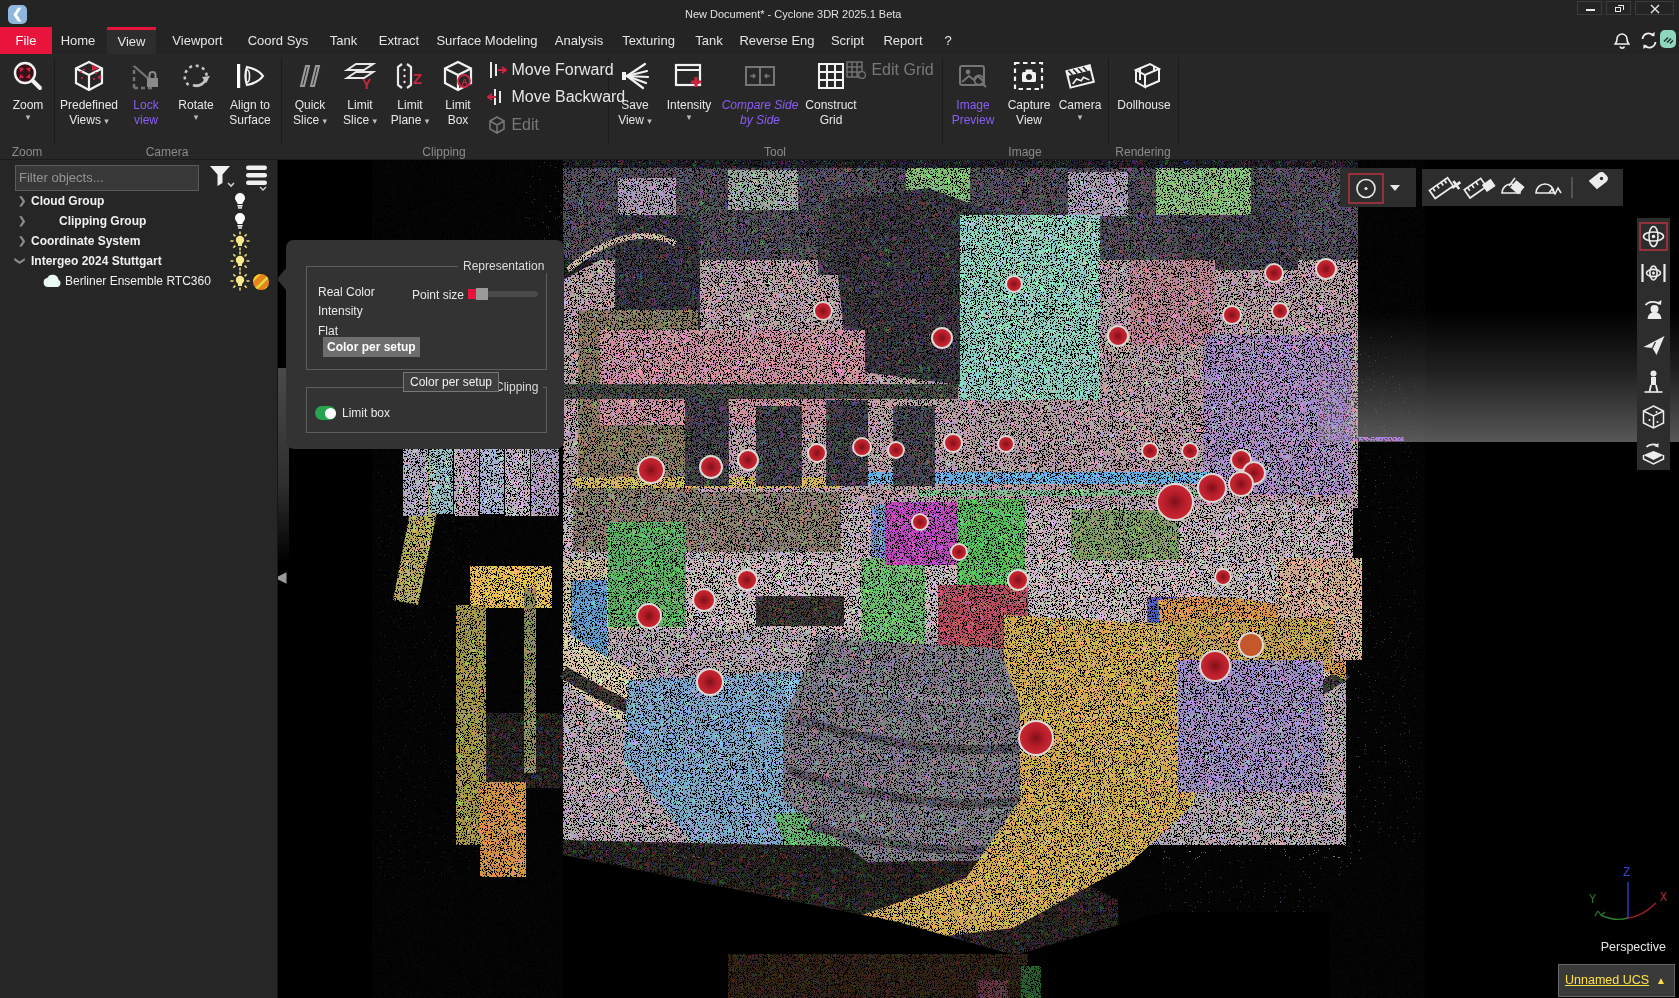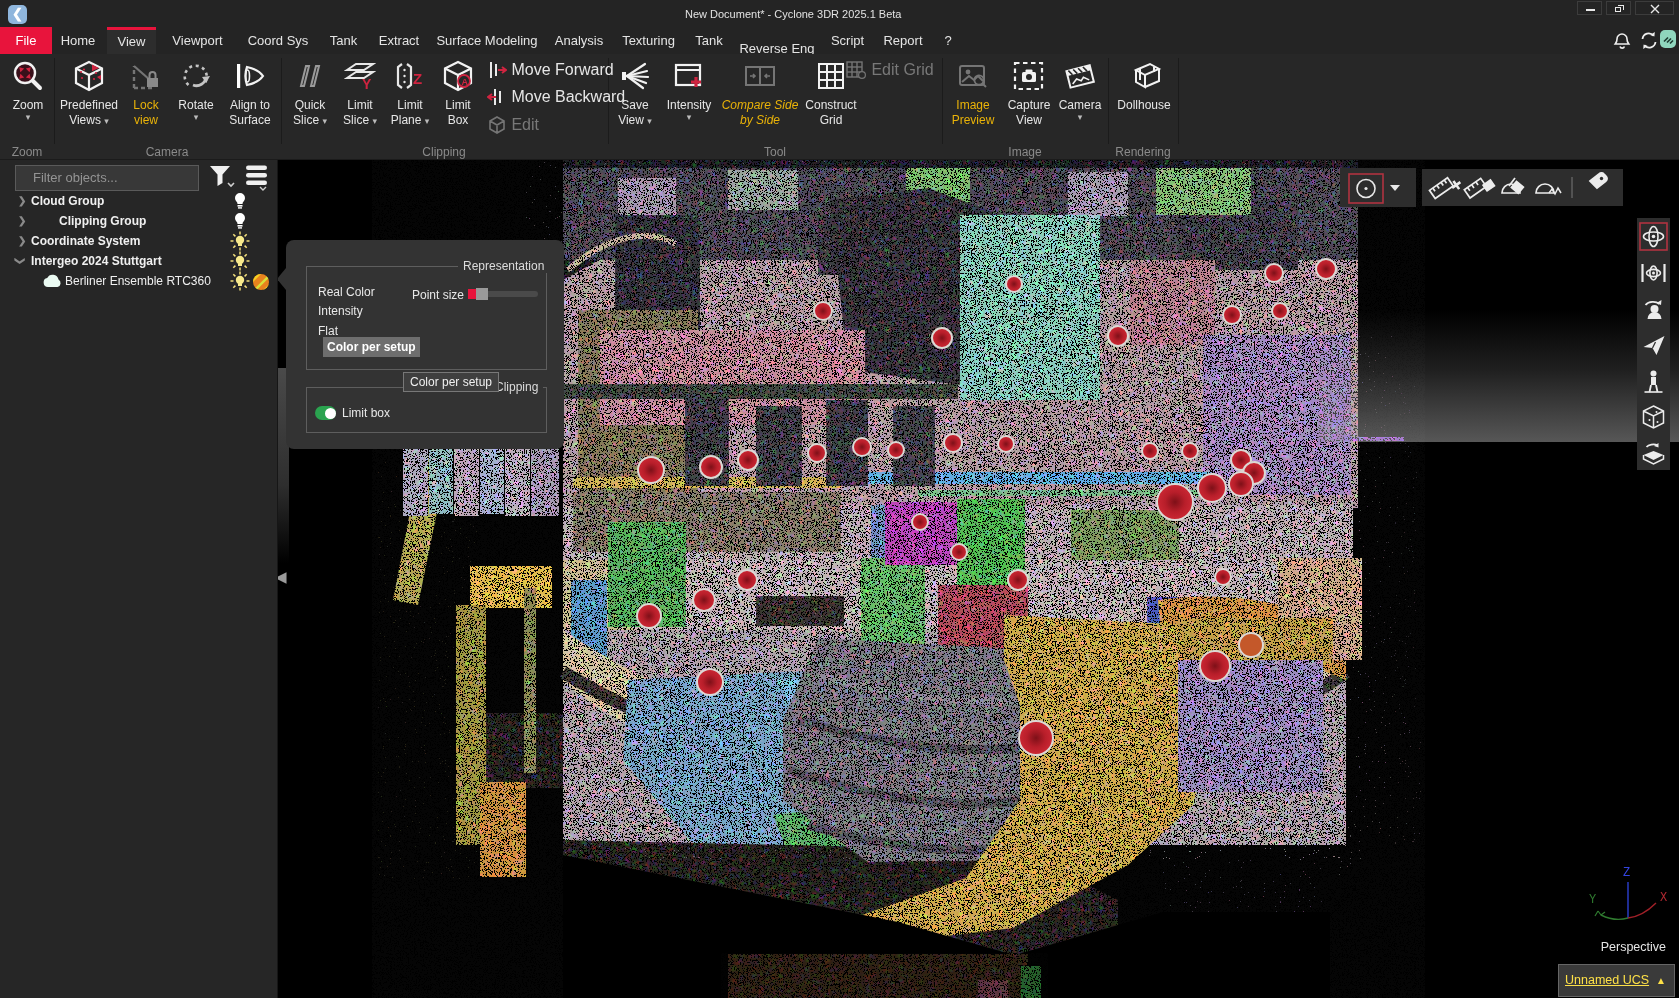--- a/index.html
+++ b/index.html
@@ -13,28 +13,28 @@
   
   #menubar { position:absolute; left:0; top:27px; width:1679px; height:27px; background:#242424; }
   .tab { position:absolute; top:0; height:27px; line-height:27px; color:#e4e4e4; font-size:13px; text-align:center; }
   #tab-file { left:0; width:52px; background:#e8143c; color:#fff; }
   #tab-view { background:#2d2d2d; border-top:3px solid #e8143c; line-height:24px; }
   
   #ribbon { position:absolute; left:0; top:54px; width:1679px; height:106px; background:#272727; border-bottom:1px solid #1b1b1b; }
   .rsep { position:absolute; top:4px; width:1px; height:86px; background:#1b1b1b; }
   .ritem { position:absolute; top:6px; text-align:center; color:#e6e6e6; font-size:12px; }
   .ritem .lbl { margin-top:3px; line-height:15px; }
-  .ritem.dis { color:#eab308; }
+  .ritem.dis { color:#8b5cf6; }
   .grplbl { position:absolute; top:91px; height:14px; font-size:12px; color:#8a8a8a; text-align:center; width:120px; }
   .caret { font-size:9px; color:#bbbbbb; line-height:8px; }
   .smallitem { position:absolute; height:22px; color:#e6e6e6; font-size:16px; line-height:22px; }
   .smallitem.dis { color:#787878; }
   
   #leftpanel { position:absolute; left:0; top:160px; width:278px; height:838px; background:#262626; border-right:1px solid #161616; }
-  #filterbox { position:absolute; left:15px; top:5px; width:184px; height:26px; background:#383838; border:1px solid #5a5a5a; color:#949494; font-size:13px; line-height:24px; padding-left:17px; }
+  #filterbox { position:absolute; left:15px; top:5px; width:184px; height:26px; background:#383838; border:1px solid #5a5a5a; color:#949494; font-size:13px; line-height:24px; padding-left:3px; }
   .trow { position:absolute; left:0; width:278px; height:20px; color:#f0f0f0; font-size:12px; font-weight:bold; line-height:20px; }
   .chev { position:absolute; left:18px; color:#8a8a8a; font-size:10px; font-weight:bold; }
   
   #viewport { position:absolute; left:278px; top:160px; width:1401px; height:838px; background:#000; overflow:hidden; }
   #cloudsvg { position:absolute; left:0; top:0; }
   
   #dlg { position:absolute; left:8px; top:80px; width:278px; height:209px; background:#333333; border-radius:8px; }
   #dlgarrow { position:absolute; left:0px; top:28px; width:0; height:0; border-top:11px solid transparent; border-bottom:11px solid transparent; border-right:9px solid #333333; }
   .grpbox { position:absolute; border:1px solid #5e5e5e; }
   .grptitle { position:absolute; background:#333333; color:#dcdcdc; font-size:12px; padding:0 5px; }
@@ -73,21 +73,21 @@
     <div class="tab" style="left:53px;  width:50px;">Home</div>
     <div class="tab" id="tab-view" style="left:107px; width:49px;">View</div>
     <div class="tab" style="left:160px; width:75px;">Viewport</div>
     <div class="tab" style="left:243px; width:70px;">Coord Sys</div>
     <div class="tab" style="left:321px; width:45px;">Tank</div>
     <div class="tab" style="left:374px; width:50px;">Extract</div>
     <div class="tab" style="left:432px; width:110px;">Surface Modeling</div>
     <div class="tab" style="left:550px; width:58px;">Analysis</div>
     <div class="tab" style="left:616px; width:65px;">Texturing</div>
     <div class="tab" style="left:689px; width:40px;">Tank</div>
-    <div class="tab" style="left:737px; width:80px;margin-top:8px;">Reverse Eng</div>
+    <div class="tab" style="left:737px; width:80px;">Reverse Eng</div>
     <div class="tab" style="left:825px; width:45px;">Script</div>
     <div class="tab" style="left:878px; width:50px;">Report</div>
     <div class="tab" style="left:938px; width:20px;">?</div>
     <div id="mb-icons">
       <svg width="70" height="24" viewBox="0 0 70 24" style="position:absolute; left:1608px; top:2px;">
         <path d="M14 5 a5 5 0 0 1 5 5 c0 2.8 0.9 3.7 1.8 5 h-13.6 c0.9 -1.3 1.8 -2.2 1.8 -5 A5 5 0 0 1 14 5 z" fill="none" stroke="#efefef" stroke-width="1.6"></path>
         <path d="M12 17.5 a2.3 2.3 0 0 0 4.4 0" fill="none" stroke="#efefef" stroke-width="1.6"></path>
         <path d="M34.5 10 a6.2 6.2 0 0 1 11 -3.2" fill="none" stroke="#efefef" stroke-width="1.8"></path>
         <path d="M46.8 3 l-0.4 4.6 -4.2 -1.7 z" fill="#efefef"></path>
         <path d="M47.5 13 a6.2 6.2 0 0 1 -11 3.2" fill="none" stroke="#efefef" stroke-width="1.8"></path>

